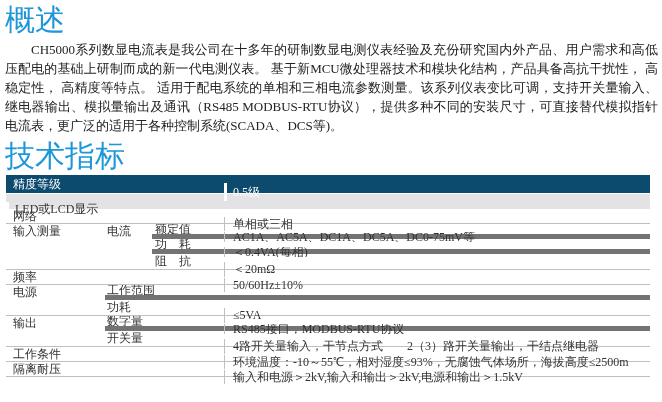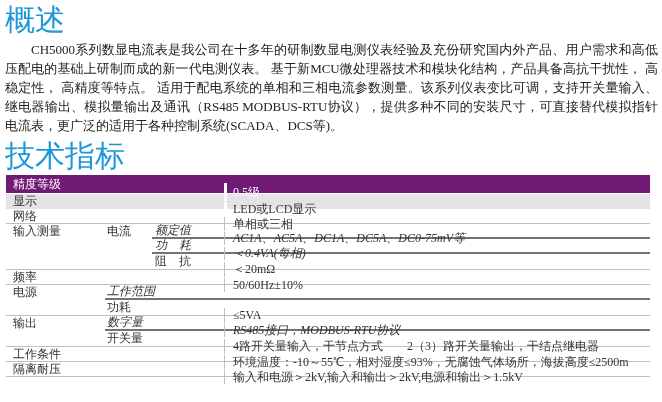--- a/index.html
+++ b/index.html
@@ -37,48 +37,47 @@
   .subrow { display: flex; align-items: center; height: 15px; }
   .cell { display: flex; align-items: center; height: 100%; overflow: hidden; white-space: nowrap; }
   .lbl { padding-left: 7px; }
   .w-full { width: 218px; }
   .w-c1 { width: 99px; }
   .w-c2 { width: 47px; padding-left: 2px; }
   .w-c3 { width: 72px; padding-left: 3px; }
   .w-c23 { width: 119px; padding-left: 2px; }
   .val { flex: 1; border-left: 1px solid #c0c0c0; padding-left: 8px; margin-top: 16px; }
 
-  .hdr { height: 18px; background: #701a75; color: #ffffff; margin-bottom: 1px; }
+  .hdr { height: 18px; background: #0c4a6e; color: #ffffff; margin-bottom: 1px; }
   .hdr .val { border-left: 3px solid #ffffff; padding-left: 6px; }
   .alt { background: #e3e3e5; }
   .alt .val { border-left: 3px solid #ffffff; padding-left: 6px; }
 
   .bb { border-bottom: 1px solid #c0c0c0; }
-  .sb { border-bottom: 2px solid #737373; font-style: italic; }
+  .sb { border-bottom: 5px solid #737373; }
 
   .group .top-lbl { align-items: flex-start; line-height: 15px; }
 </style>
 </head>
 <body>
 
 <h1 class="heading">概述</h1>
 
 <p class="overview-text">CH5000系列数显电流表是我公司在十多年的研制数显电测仪表经验及充份研究国内外产品、用户需求和高低压配电的基础上研制而成的新一代电测仪表。 基于新MCU微处理器技术和模块化结构，产品具备高抗干扰性， 高稳定性， 高精度等特点。 适用于配电系统的单相和三相电流参数测量。该系列仪表变比可调，支持开关量输入、继电器输出、模拟量输出及通讯（RS485 MODBUS-RTU协议），提供多种不同的安装尺寸，可直接替代模拟指针电流表，更广泛的适用于各种控制系统(SCADA、DCS等)。</p>
 
 <h1 class="heading heading-2">技术指标</h1>
 
 <div class="spec-table">
 
   <div class="row hdr">
     <div class="cell lbl w-full">精度等级</div>
     <div class="cell val">0.5级</div>
   </div>
 
   <div class="row alt">
-    <div class="cell lbl w-full">显示</div>
     <div class="cell val">LED或LCD显示</div>
   </div>
 
   <div class="row bb">
     <div class="cell lbl w-full">网络</div>
     <div class="cell val">单相或三相</div>
   </div>
 
   <div class="group bb">
     <div class="cell lbl w-c1 top-lbl">输入测量</div>

